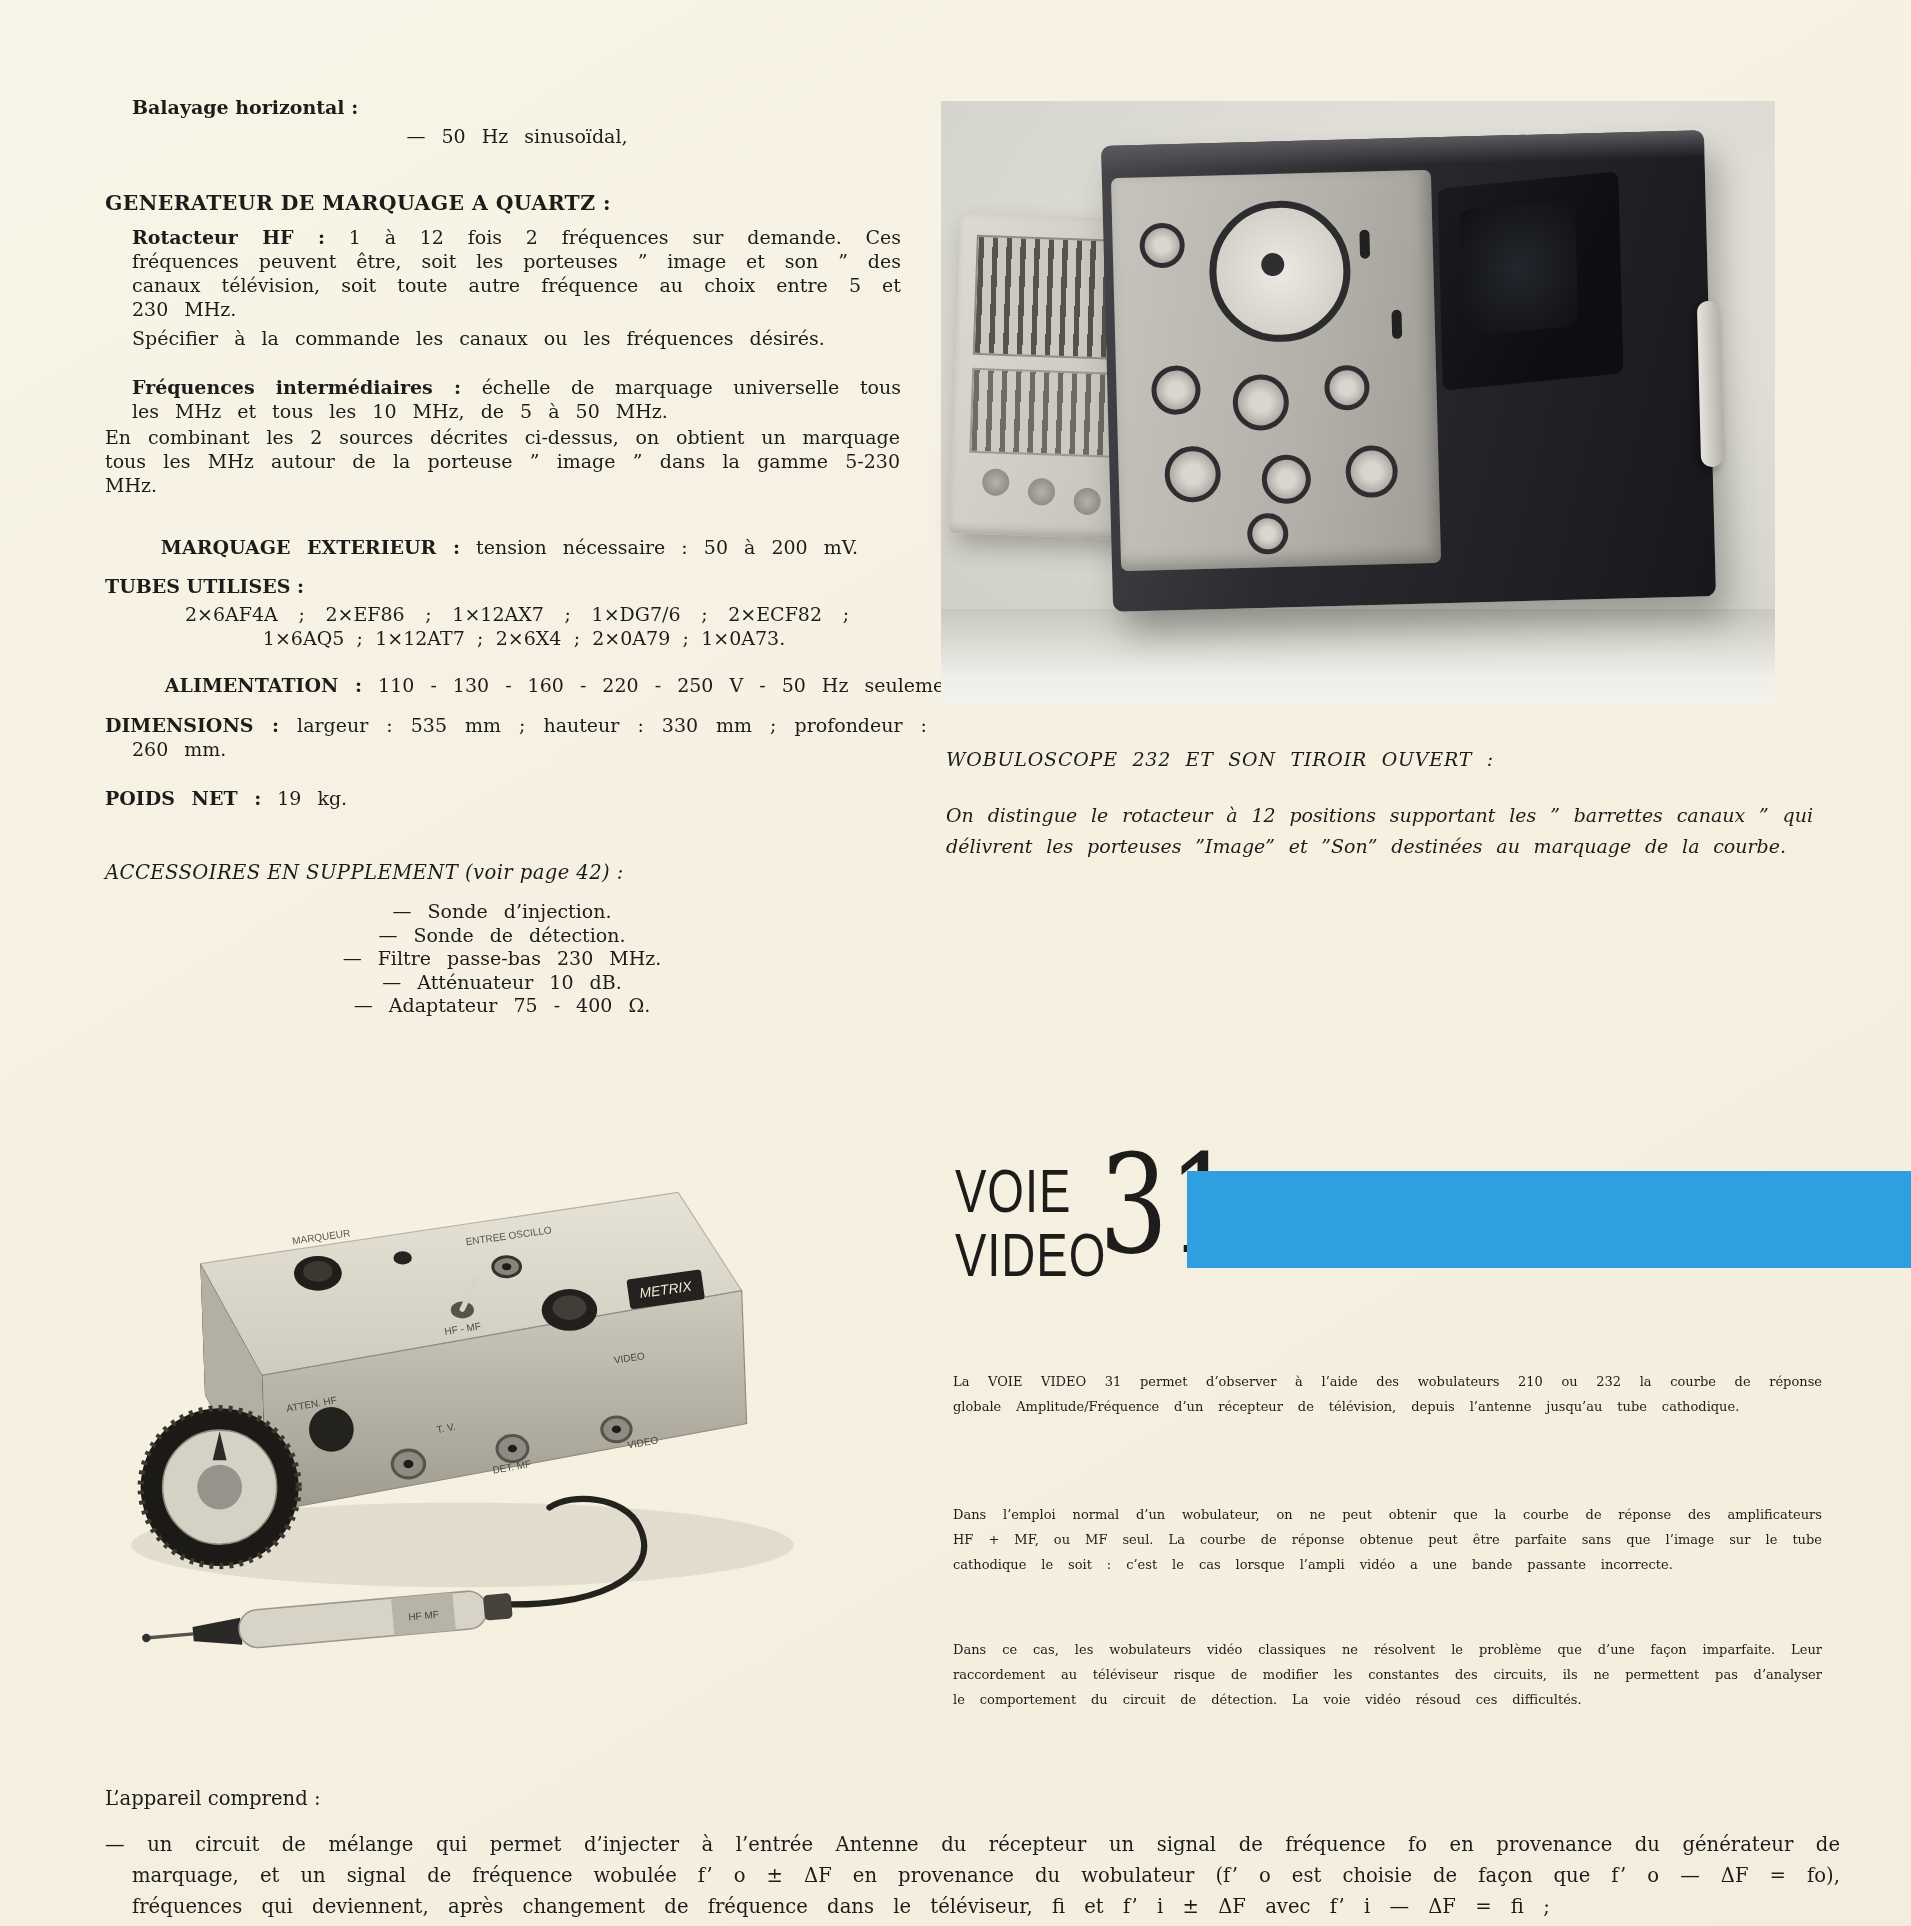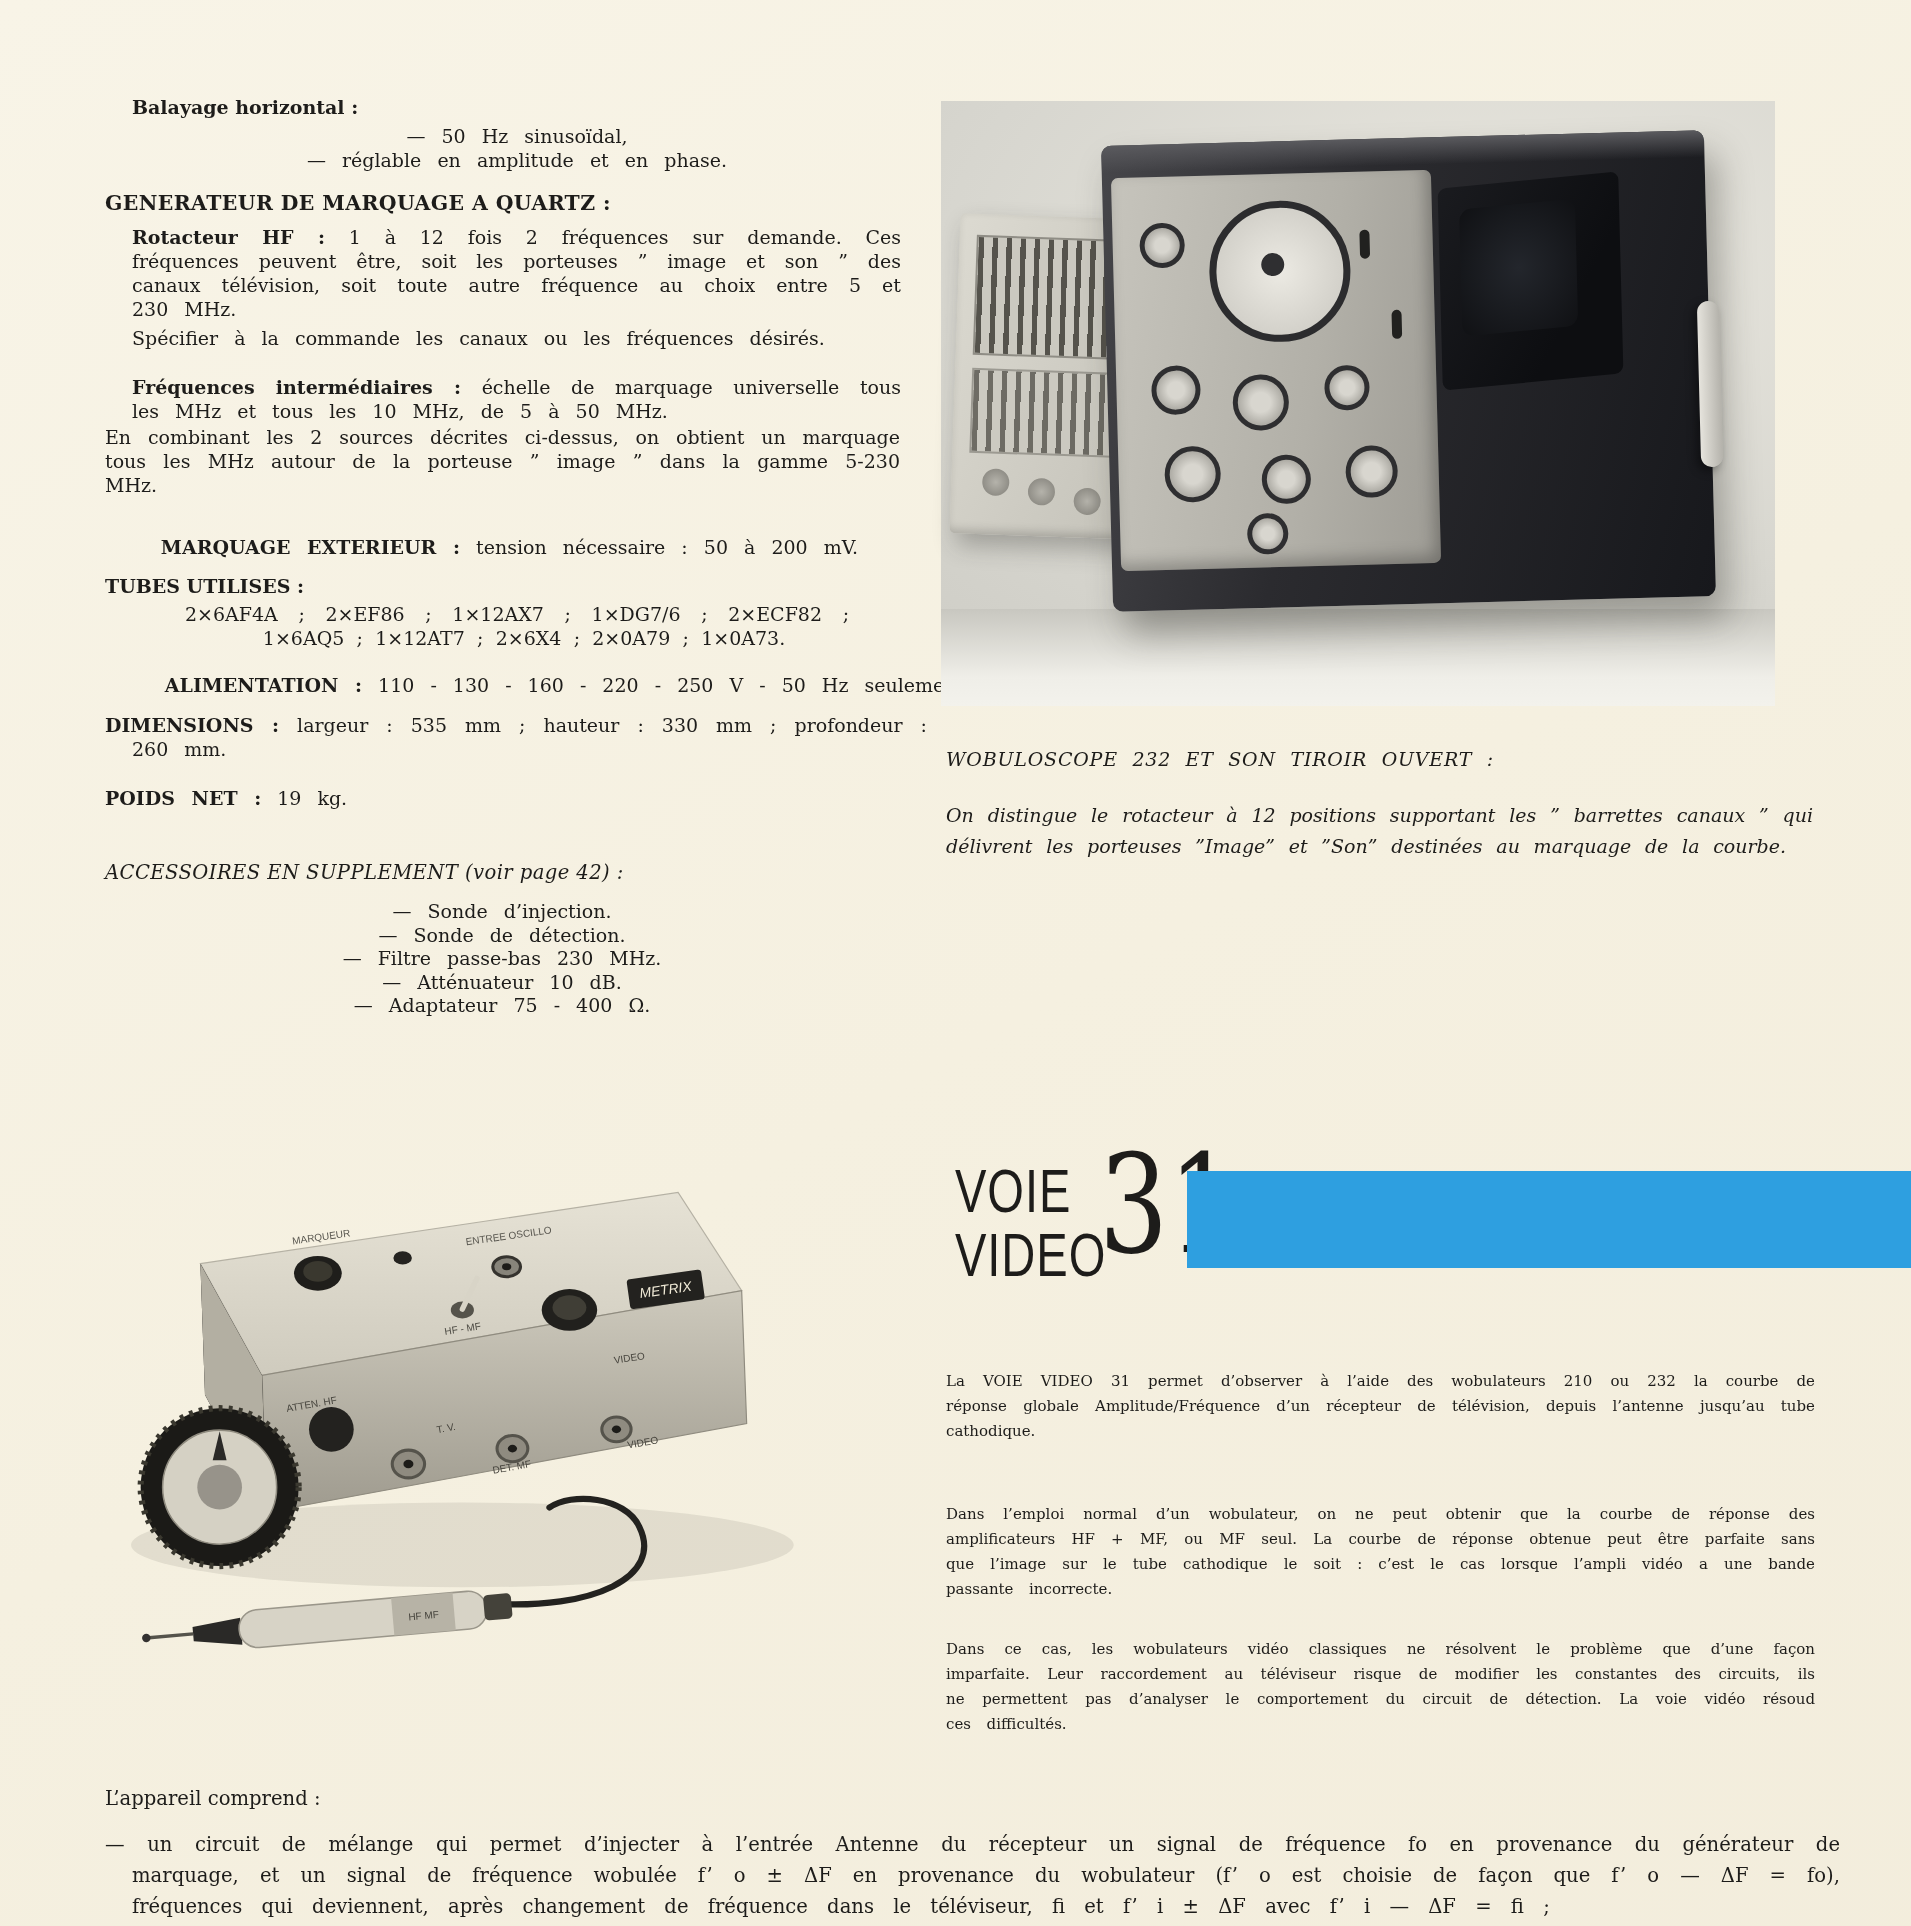--- a/index.html
+++ b/index.html
@@ -4,21 +4,21 @@
 <style>
   html,body{margin:0;padding:0;background:#7a7a74;}
   .page{position:relative;width:1911px;height:2461px;overflow:hidden;
         background:linear-gradient(150deg,#f8f4e7 0%,#f5f0e0 45%,#f2ecdb 100%);
         font-family:"DejaVu Serif","Liberation Serif",serif;color:#1d1c1a;}
   .abs{position:absolute;}
   p{margin:0;text-align:center;}
   .b{font-weight:700;}
   .just{text-align:justify;text-justify:inter-word;}
   .body{font-size:19px;line-height:24px;word-spacing:10px;}
-  .body2{font-size:15px;line-height:25px;word-spacing:10.8px;}
+  .body2{font-size:13px;line-height:25px;word-spacing:10.8px;margin-left:7px;}
   .hang{padding-left:27px;text-indent:-27px;}
   .h1{font-size:20.4px;font-weight:700;letter-spacing:0.4px;}
   .h2{font-size:19px;font-weight:700;}
   .ital{font-style:italic;}
   .capt{font-style:italic;font-size:19px;line-height:31px;word-spacing:7.7px;}
   .bul{font-size:19.6px;line-height:31px;word-spacing:13px;}
   .voie{font-family:"Liberation Sans",sans-serif;font-weight:400;font-size:62px;line-height:64px;
         letter-spacing:1.2px;transform:scaleX(.76);transform-origin:left top;white-space:pre-line;}
   .num31{font-family:"DejaVu Serif",serif;font-size:136px;line-height:131px;transform:scaleX(.80);transform-origin:left top;}
   .accentbar{background:#2e9fe0;}
@@ -52,21 +52,20 @@
   .tube{position:absolute;width:27px;height:27px;border-radius:50%;background:radial-gradient(#b5b3ab,#807e77);}
   svg text{font-family:"Liberation Sans",sans-serif;}
 </style>
 </head>
 <body>
 
 <div class="page">
 
   <p class="abs h2" style="left:132px;top:96px;">Balayage horizontal :</p>
   <p class="abs body" style="left:132px;top:124px;width:770px;">— 50 Hz sinusoïdal,</p>
-  <p class="abs body" style="left:132px;top:148px;width:770px;">— réglable en amplitude et en phase.</p>
 
   <p class="abs h1" style="left:105px;top:191px;">GENERATEUR DE MARQUAGE A QUARTZ :</p>
 
   <p class="abs body just" style="left:132px;top:225px;width:769px;"><span class="b">Rotacteur HF :</span><span> 1 à 12 fois 2 fréquences sur demande. Ces fréquences peuvent être, soit les porteuses ” image et son ” des canaux télévision, soit toute autre fréquence au choix entre 5 et 230 MHz.</span></p>
   <p class="abs body just" style="left:132px;top:326px;width:769px;">Spécifier à la commande les canaux ou les fréquences désirés.</p>
   <p class="abs body just" style="left:132px;top:375px;width:769px;"><span class="b">Fréquences intermédiaires :</span><span> échelle de marquage universelle tous les MHz et tous les 10 MHz, de 5 à 50 MHz.</span></p>
   <p class="abs body just" style="left:105px;top:425px;width:795px;">En combinant les 2 sources décrites ci-dessus, on obtient un marquage tous les MHz autour de la porteuse ” image ” dans la gamme 5-230 MHz.</p>
 
   <p class="abs body" style="left:105px;top:535px;width:809px;white-space:nowrap;"><span class="b">MARQUAGE EXTERIEUR :</span><span> tension nécessaire : 50 à 200 mV.</span></p>
 

